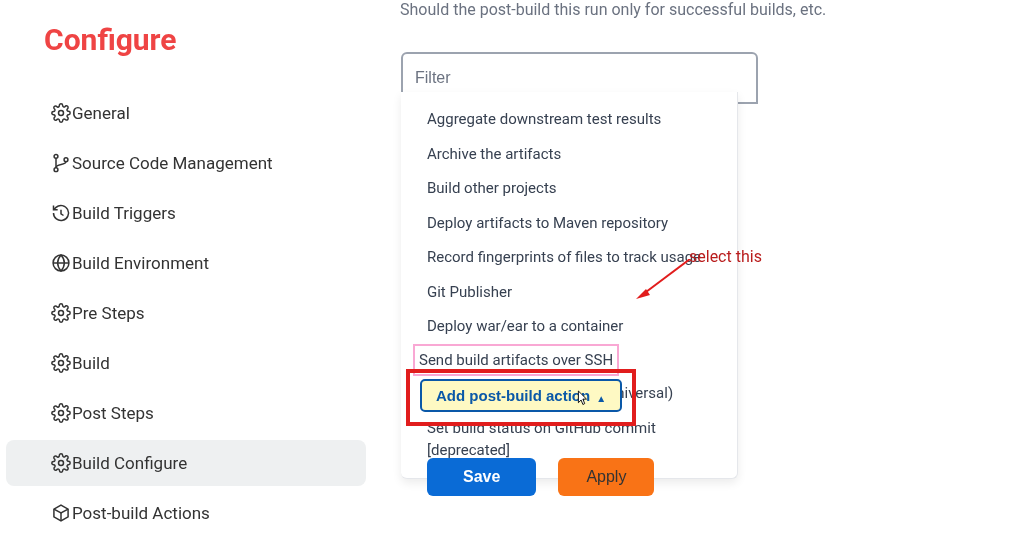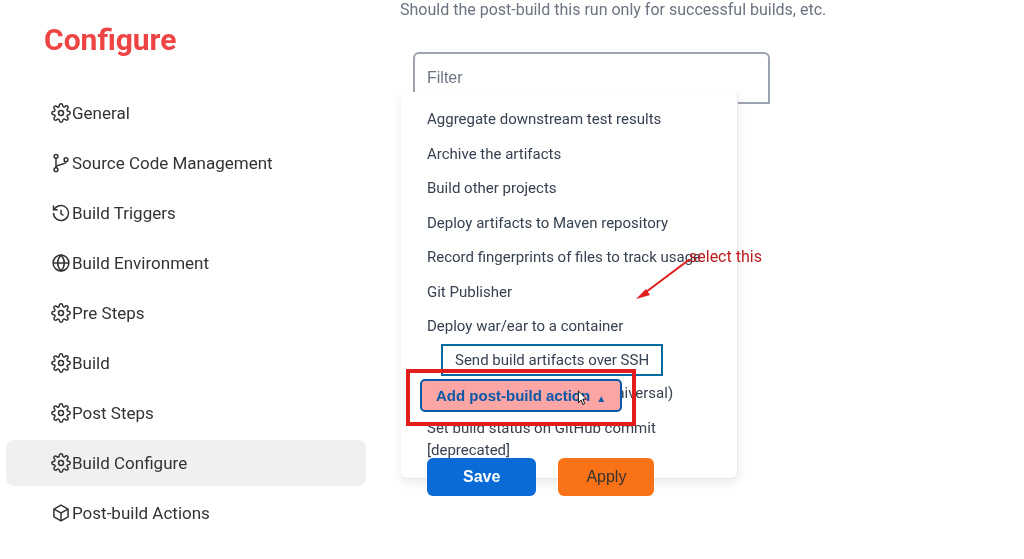--- a/index.html
+++ b/index.html
@@ -67,21 +67,20 @@
       left: 401px;
       top: 52px;
       width: 357px;
       height: 52px;
       border: 2px solid #9ca3af;
       border-radius: 6px 6px 0 0;
       padding: 0 12px;
       font-size: 16px;
       color: #333;
       outline: none;
-      margin-left: 12px;
     }
     .filter-input::placeholder { color: #6b7280; }
     .dropdown {
       position: absolute;
       left: 401px;
       top: 92px;
       width: 337px;
       background: #fff;
       border-right: 1px solid #e5e7eb;
       border-bottom: 1px solid #e5e7eb;
@@ -90,39 +89,39 @@
       padding: 10px 0;
     }
     .dropdown-item {
       padding: 6px 26px;
       font-size: 15px;
       color: #374151;
       cursor: pointer;
       line-height: 1.5;
     }
     .dropdown-item.boxed {
-      border: 2px solid #0369a1;
-      margin: 0 40px;
-      padding: 3px 12px;
+      border: 2px solid #f9a8d4;
+      margin: 0 12px;
+      padding: 3px 4px;
       display: inline-block;
     }
     .add-action-row {
       position: absolute;
       left: 406px;
       top: 369px;
       border: 4px solid #e11d1d;
       padding: 6px 10px 10px 10px;
     }
     .add-action-btn {
       display: inline-flex;
       align-items: flex-end;
       gap: 6px;
       border: 2px solid #0a58a8;
       color: #0a58a8;
-      background: #fca5a5;
+      background: #fef9c3;
       padding: 6px 14px;
       font-size: 15px;
       font-weight: 700;
       border-radius: 5px;
       cursor: pointer;
     }
     .add-action-btn .caret {
       font-size: 10px;
     }
     .cursor-icon {

